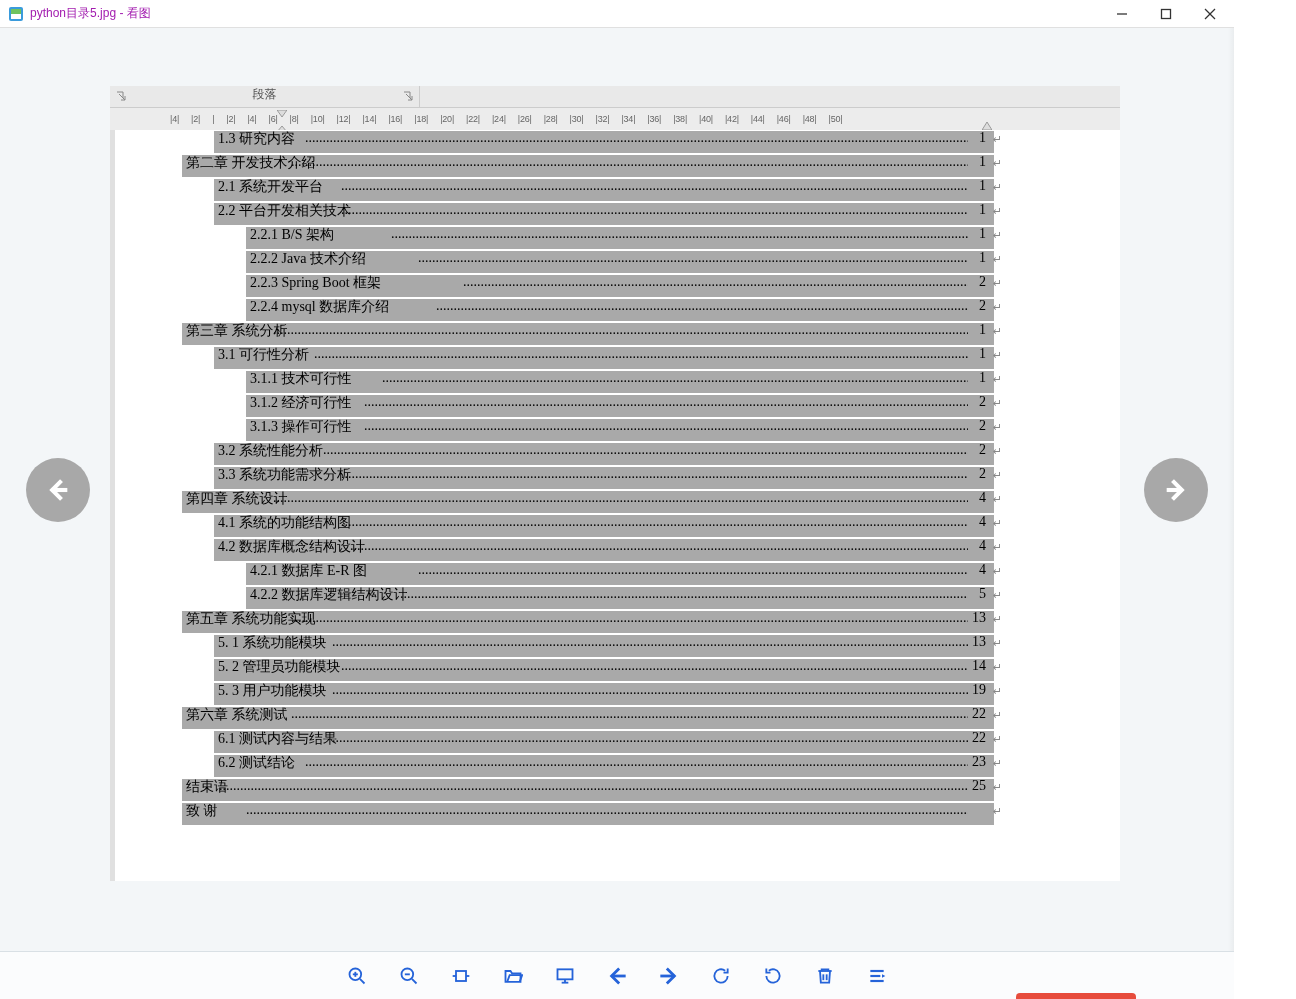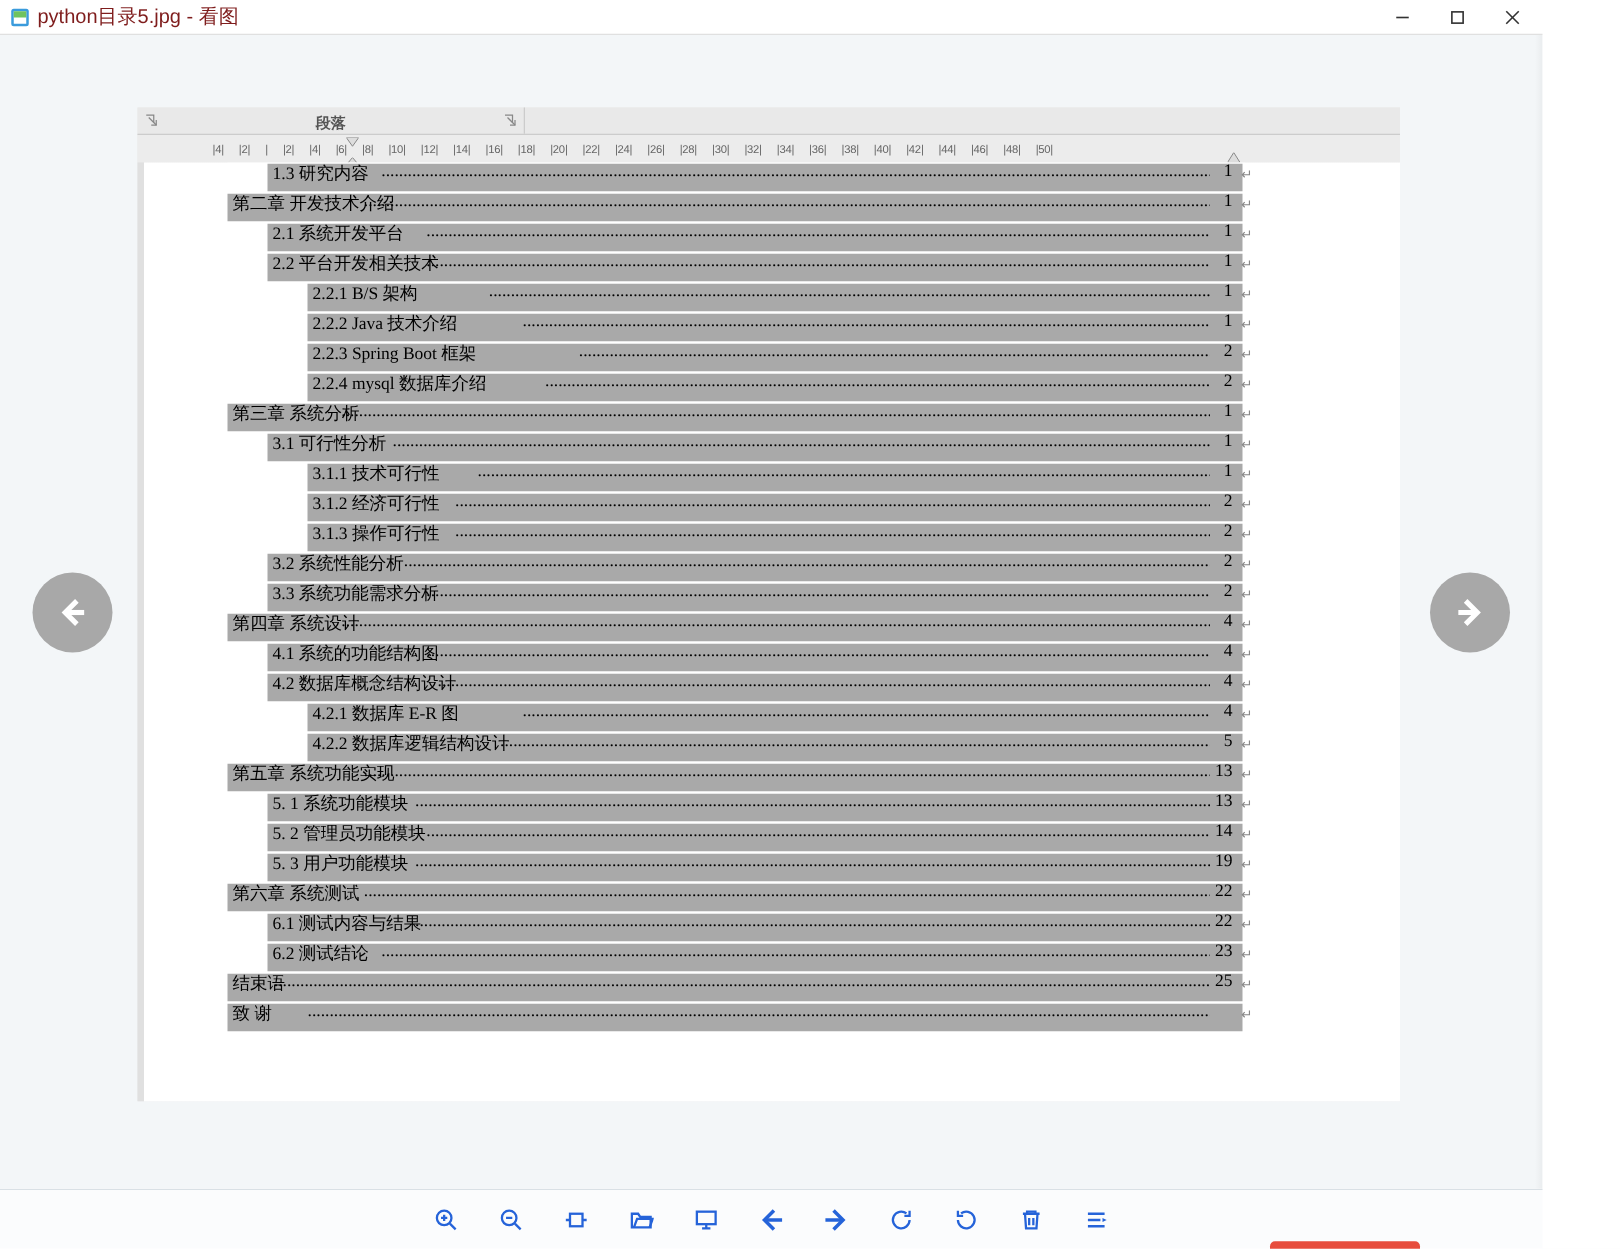--- a/index.html
+++ b/index.html
@@ -3,40 +3,40 @@
 <meta charset="utf-8">
 <style>
   * { box-sizing: border-box; margin: 0; padding: 0; }
   html, body { width: 100%; height: 100%; font-family: "Microsoft YaHei", Arial, sans-serif; background: #fff; overflow: hidden; }
   .window { width: 1234px; height: 999px; background: #fff; display: flex; flex-direction: column; }
 
   
   .titlebar { height: 28px; display: flex; align-items: center; padding: 0 2px; border-bottom: 1px solid #e0e0e0; }
   .titlebar-icon { width: 16px; height: 16px; margin: 0 6px; display: inline-flex; align-items: center; justify-content: center; }
   .titlebar-icon svg { width: 16px; height: 16px; }
-  .titlebar-text { font-size: 16px; color: #7f1d1d; flex: 0 0 auto; }
+  .titlebar-text { font-size: 12px; color: #a21caf; flex: 0 0 auto; }
   .titlebar-spacer { flex: 1; }
   .win-btn { width: 44px; height: 28px; display: flex; align-items: center; justify-content: center; cursor: pointer; }
   .win-btn svg { width: 12px; height: 12px; }
 
   
   .content { flex: 1; background: #f3f6f8; position: relative; overflow: hidden; }
 
   
   .nav-arrow { position: absolute; top: 50%; transform: translateY(-50%); width: 64px; height: 64px; border-radius: 50%; background: #a8a8a8; display: flex; align-items: center; justify-content: center; cursor: pointer; }
   .nav-arrow svg { width: 28px; height: 28px; stroke: #fff; fill: none; stroke-width: 3.5; }
   .nav-arrow.left { left: 26px; }
   .nav-arrow.right { right: 26px; }
 
   
   .doc-frame { position: absolute; left: 110px; top: 58px; width: 1010px; height: 795px; background: #e9e9e9; }
   .doc-inner { position: absolute; inset: 0; }
 
   .ribbon-row { height: 22px; background: #e9e9e9; border-bottom: 1px solid #ccc; display: flex; font-size: 12px; color: #555; }
-  .ribbon-seg { display:flex; align-items:flex-end; justify-content:center; border-right:1px solid #ccc;font-weight:bold; }
+  .ribbon-seg { display:flex; align-items:flex-start; justify-content:center; border-right:1px solid #ccc; }
   .ribbon-seg.paragraph { flex:0 0 310px; position:relative; }
   .ribbon-seg.style { flex:1 1 auto; position:relative; }
   .diag-expand { position:absolute; right:4px; top:3px; width:14px; height:14px; display:flex; align-items:center; justify-content:center; }
   .diag-expand svg { width:10px; height:10px; }
 
   .ruler { height: 22px; background: #ececec; font-size: 9px; color: #666; display: flex; align-items: center; overflow: hidden; position: relative; }
   .ruler-inner { position: absolute; left: 0; white-space: nowrap; padding-left: 60px; letter-spacing: -0.2px; }
   .ruler-tick { display:inline-block; margin-right: 12px; }
 
   .ruler-indent-marker { position: absolute; left: 167px; top: 2px; width: 10px; height: 10px; }

